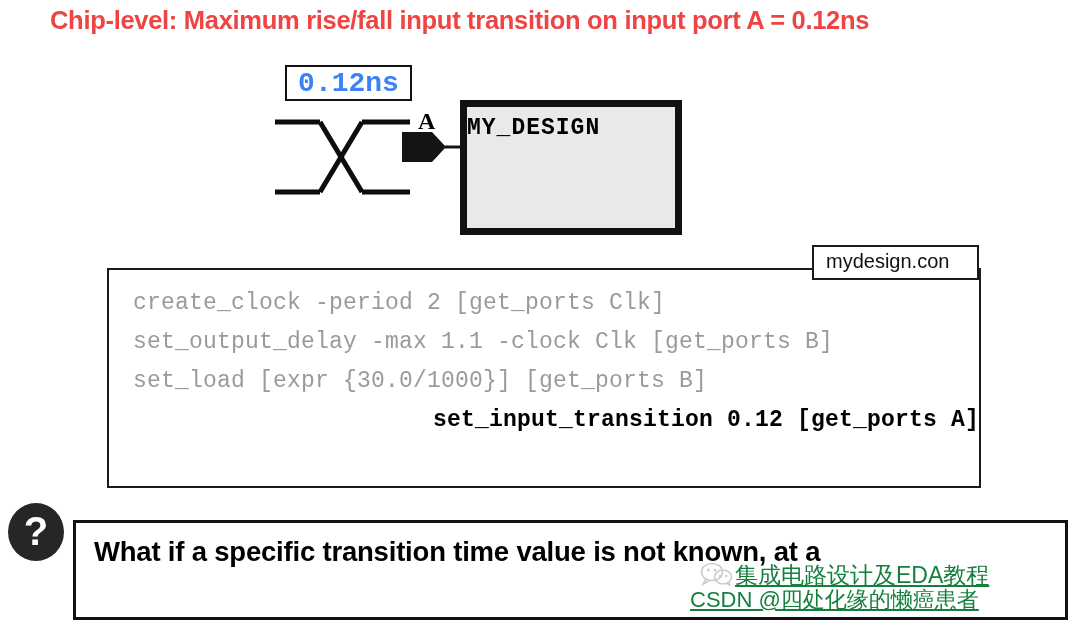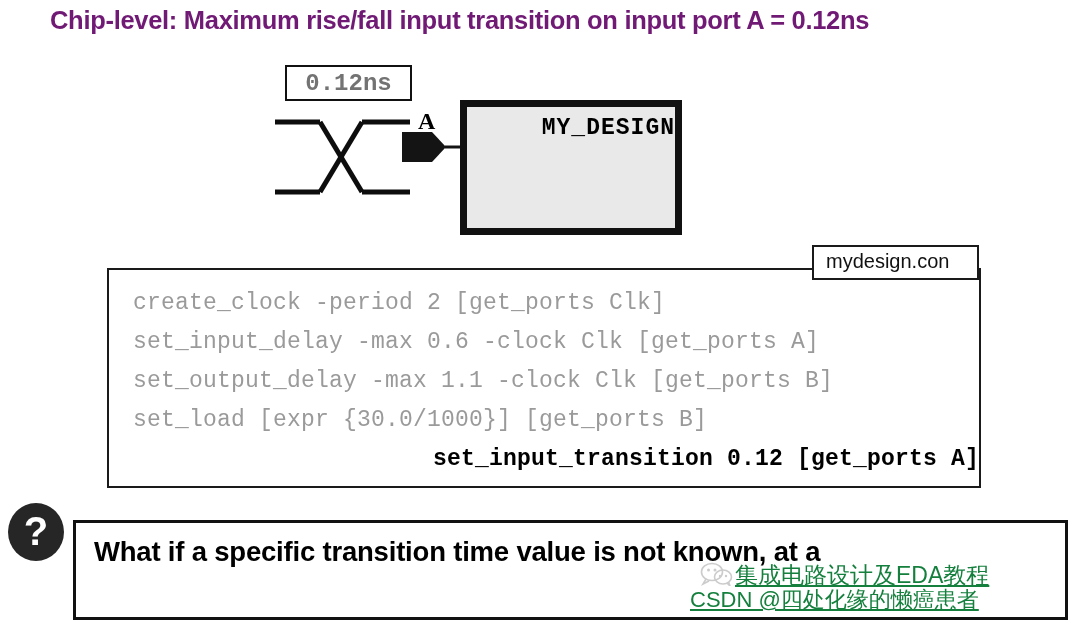--- a/index.html
+++ b/index.html
@@ -19,21 +19,21 @@
   
   #slide-title {
     position: absolute;
     left: 50px;
     top: 6px;
     width: 1010px;
     font-family: "Liberation Sans", sans-serif;
     font-weight: bold;
     font-size: 25.5px;
     letter-spacing: -0.3px;
-    color: #701a75;
+    color: #ef4444;
     white-space: nowrap;
   }
 
   
   #transition-label-box {
     position: absolute;
     left: 285px;
     top: 65px;
     width: 127px;
     height: 36px;
@@ -44,23 +44,23 @@
   #transition-label-text {
     position: absolute;
     left: 0;
     top: 0;
     width: 100%;
     height: 100%;
     display: flex;
     align-items: center;
     justify-content: center;
     font-family: "Liberation Mono", "DejaVu Sans Mono", monospace;
-    font-size: 24px;
-    font-weight: bold;
-    color: #737373;
+    font-size: 28px;
+    font-weight: bold;
+    color: #3b82f6;
     letter-spacing: 0px;
   }
 
   
   #waveform {
     position: absolute;
     left: 270px;
     top: 110px;
   }
 
@@ -91,21 +91,21 @@
     height: 135px;
     border: 7px solid #111;
     background: #e9e9e9;
     box-sizing: border-box;
   }
   #design-block-label {
     position: absolute;
     left: 0;
     top: 8px;
     width: 100%;
-    text-align: right;
+    text-align: left;
     font-family: "Liberation Mono", "DejaVu Sans Mono", monospace;
     font-size: 23px;
     font-weight: bold;
     letter-spacing: 1px;
     color: #000;
   }
 
   
   #constraints-block {
     position: absolute;
@@ -255,21 +255,20 @@
     <line x1="45" y1="19" x2="66" y2="19" stroke="#141414" stroke-width="3"></line>
   </svg>
 </div>
 
 <div id="design-block">
   <div id="design-block-label">MY_DESIGN</div>
 </div>
 
 <div id="constraints-block">
   <div class="code-line">create_clock -period 2 [get_ports Clk]</div>
-  <div class="code-line">set_input_delay -max 0.6 -clock Clk [get_ports A]</div>
   <div class="code-line">set_output_delay -max 1.1 -clock Clk [get_ports B]</div>
   <div class="code-line">set_load [expr {30.0/1000}] [get_ports B]</div>
   <div class="code-line highlight">set_input_transition 0.12 [get_ports A]</div>
 </div>
 
 <div id="file-tab">mydesign.con</div>
 
 <div id="question-box">
   <div class="question-line">What if a specific transition time value is not known, at a</div>
 </div>

